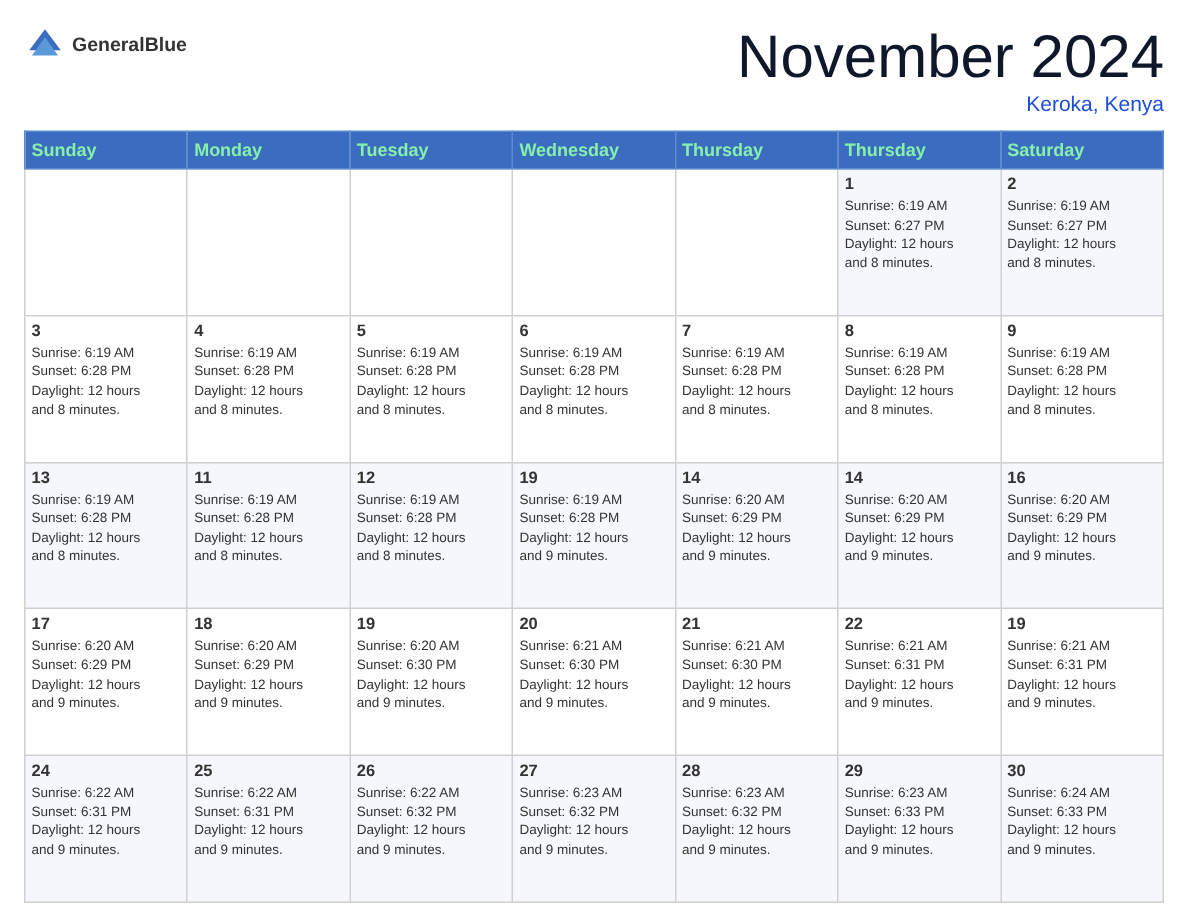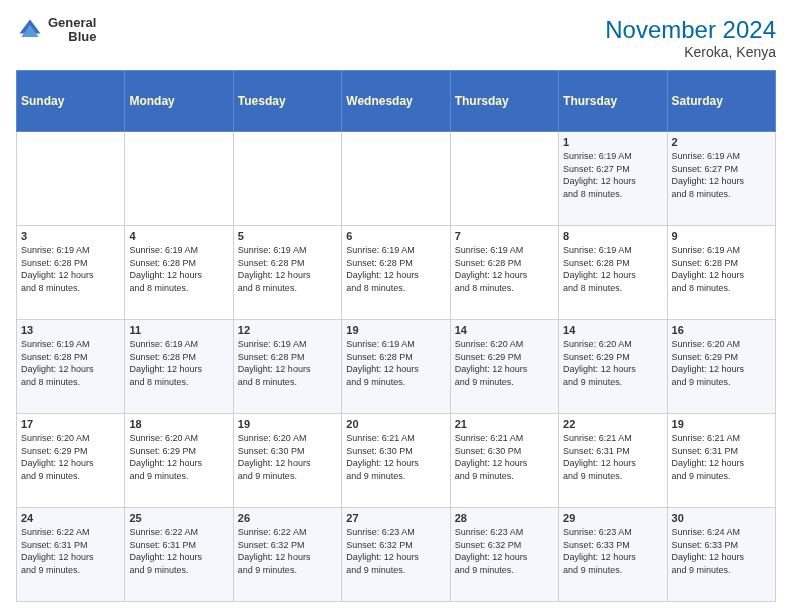--- a/index.html
+++ b/index.html
@@ -23,56 +23,55 @@
       align-items: flex-start;
       margin-bottom: 10px;
     }
     .logo {
       display: flex;
       align-items: center;
       gap: 4px;
     }
     .logo-text {
       display: flex;
-      flex-direction: column;
+      flex-direction: row;
       font-size: 13px;
       font-weight: bold;
       line-height: 1.1;
       color: #333;
-      align-items: flex-end;
     }
     .logo-text span:first-child { color: #333; }
     .logo-icon {
       width: 28px;
       height: 28px;
     }
     .title-block {
       text-align: right;
     }
     .month-title {
-      font-size: 24px;
+      font-size: 40px;
       font-weight: normal;
-      color: #0369a1;
+      color: #0f172a;
     }
     .location {
       font-size: 14px;
-      color: #404040;
+      color: #1d4ed8;
     }
     .calendar {
       flex: 1;
       border-collapse: collapse;
       width: 100%;
       table-layout: fixed;
     }
     .calendar thead tr th {
       background: #3a6cbf;
-      color: #fef9c3;
+      color: #86efac;
       font-size: 12px;
       font-weight: bold;
-      padding: 23px 4px;
+      padding: 5px 4px;
       text-align: left;
       border: 1px solid #5a8ad0;
     }
     .calendar tbody tr td {
       vertical-align: top;
       padding: 4px 4px;
       border: 1px solid #d0d0d0;
       font-size: 9.5px;
       color: #333;
       background: #fff;

